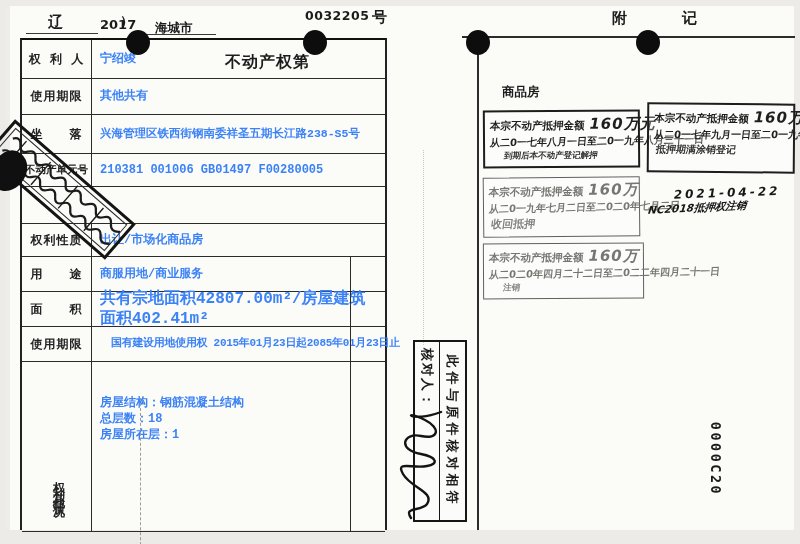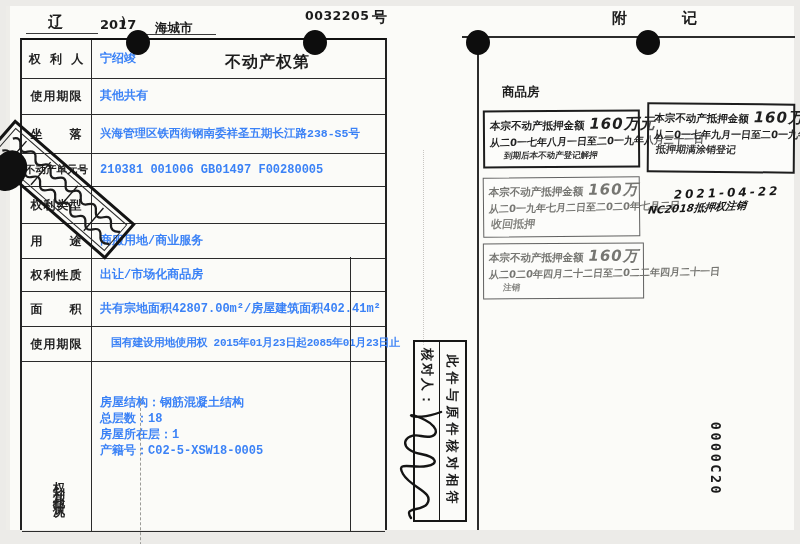--- a/index.html
+++ b/index.html
@@ -122,47 +122,45 @@
     </div>
     <div class="trow" style="height:39px">
       <div class="tlabel">坐　　落</div>
       <div class="tvalue" style="font-size:11.5px">兴海管理区铁西街钢南委祥圣五期长江路238-S5号</div>
     </div>
     <div class="trow" style="height:33px">
       <div class="tlabel small">不动产单元号</div>
       <div class="tvalue">210381 001006 GB01497 F00280005</div>
     </div>
     <div class="trow" style="height:37px">
-      <div class="tlabel">权利类型</div>
+    </div>
+    <div class="trow" style="height:33px">
+      <div class="tlabel">权利性质</div>
+      <div class="tvalue">出让/市场化商品房</div>
     </div>
     <div class="trow" style="height:35px">
       <div class="tlabel">用　　途</div>
       <div class="tvalue">商服用地/商业服务</div>
     </div>
-    <div class="trow" style="height:33px">
-      <div class="tlabel">权利性质</div>
-      <div class="tvalue">出让/市场化商品房</div>
-    </div>
     <div class="trow" style="height:35px">
       <div class="tlabel">面　　积</div>
-      <div class="tvalue" style="font-size:12px">共有宗地面积42807.00m²/房屋建筑面积402.41m²</div>
+      <div class="tvalue" style="font-size:16px">共有宗地面积42807.00m²/房屋建筑面积402.41m²</div>
     </div>
     <div class="trow" style="height:35px">
       <div class="tlabel">使用期限</div>
       <div class="tvalue nowrap">国有建设用地使用权 2015年01月23日起2085年01月23日止</div>
     </div>
     <div class="trow" style="height:170px">
       <div class="tlabel" style="position:relative;">
         <span class="vlabel" style="left:24px; top:50px; position:absolute;">权利其他状况</span>
       </div>
       <div class="tvalue block">
         <div>房屋结构：钢筋混凝土结构</div>
         <div>总层数：18</div>
         <div>房屋所在层：1</div>
-        <div>产籍号：C02-5-XSW18-0005</div>
       </div>
     </div>
     <div class="col-div"></div>
     <div class="dash-art"></div>
   </div>
 
   <div class="dot-art"></div>
 
   <div class="dstamp">
     <div class="inner"></div>

